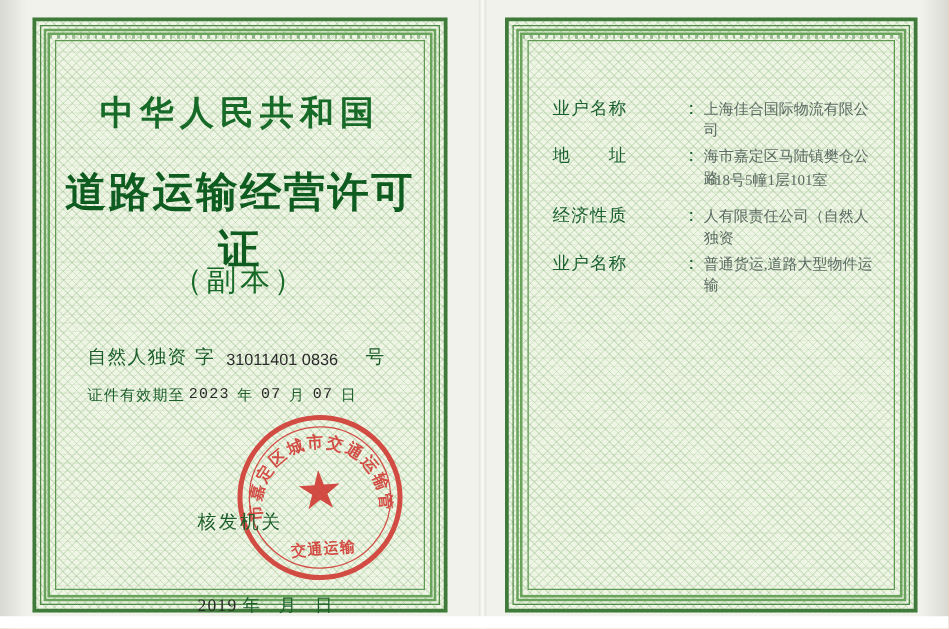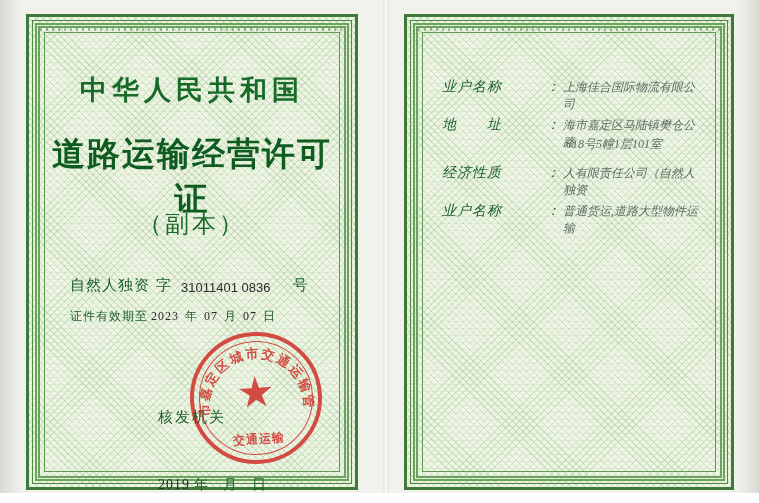--- a/index.html
+++ b/index.html
@@ -52,21 +52,21 @@
     background-image:
       repeating-linear-gradient(45deg, rgba(104,160,88,0.22) 0 1px, transparent 1px 5px),
       repeating-linear-gradient(-45deg, rgba(104,160,88,0.18) 0 1px, transparent 1px 5px),
       repeating-linear-gradient(0deg, rgba(120,170,100,0.10) 0 1px, transparent 1px 7px);
     box-sizing: border-box;
   }
   .panel-left {
     left: 26px; top: 14px; width: 332px; height: 476px;
   }
   .panel-right {
-    left: 404px; top: 14px; width: 330px; height: 476px; font-style: italic;
+    left: 404px; top: 14px; width: 330px; height: 476px;
   }
 
   
   .border-outer {
     position: absolute;
     inset: 0;
     border: 3px solid #3f7a3a;
     box-sizing: border-box;
   }
   .border-mid {
@@ -147,22 +147,22 @@
     border-bottom: 0px;
     padding: 0 4px;
     letter-spacing: 0px;
   }
   .row-license .hao { margin-left: 18px; }
 
   .row-valid {
     position: absolute;
     top: 272px; left: 22px; right: 14px;
     display: flex;
-    align-items: center;
-    font-family: Liberation Serif, serif;
+    align-items: flex-start;
+    font-family: Liberation Mono, monospace;
     font-size: 12px;
     color: #1b5e2a;
     letter-spacing: 1px;
   }
   .row-valid .val {
     color: #2a2a2a;
     margin: 0 3px;
     font-size: 12px;
   }
   .row-valid .unit { margin: 0 3px; }

